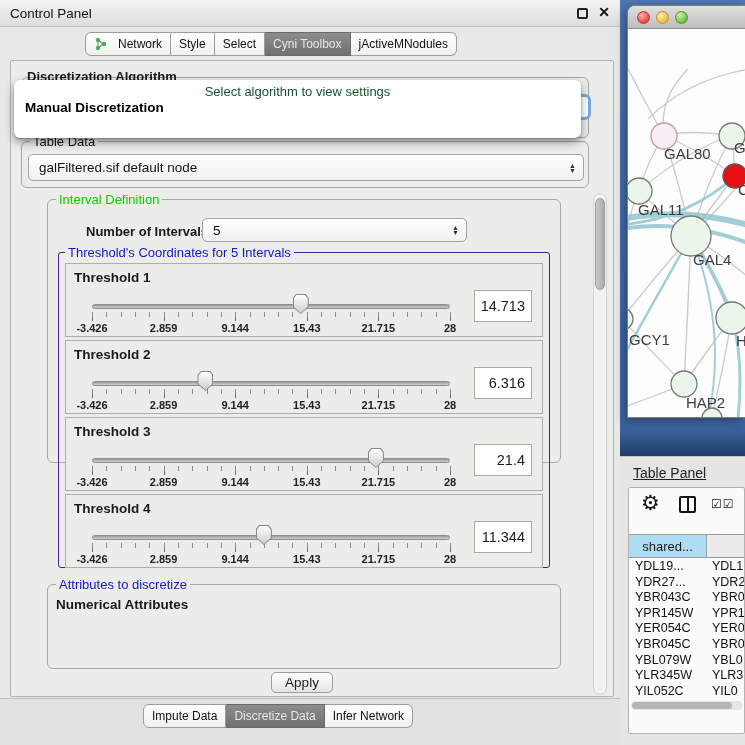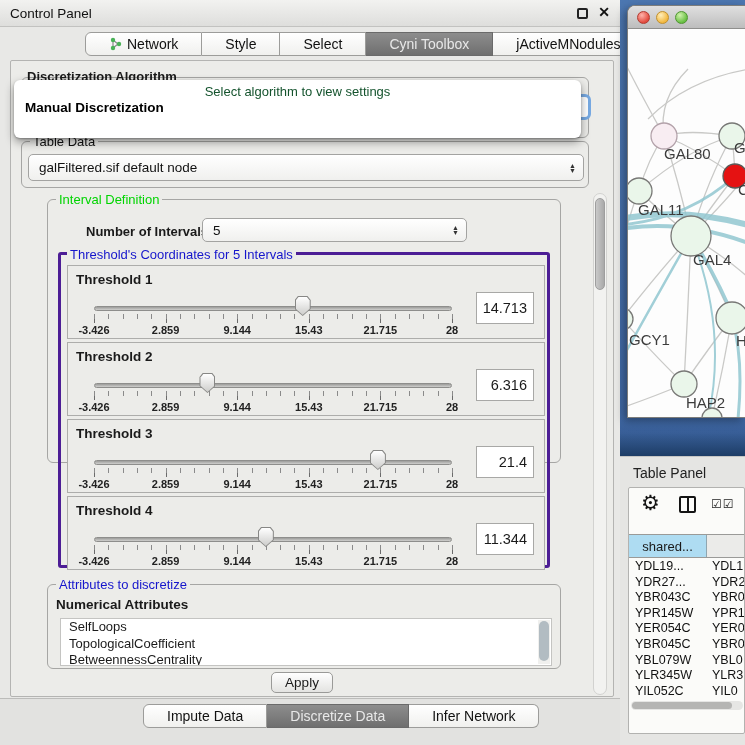--- a/index.html
+++ b/index.html
@@ -9,21 +9,21 @@
 
   
   .titlebar { position:absolute; left:0; top:0; width:620px; height:27px;
     background:linear-gradient(#f2f2f0,#dededc); border-bottom:1px solid #c2c2c0; }
   .titlebar .t { position:absolute; left:10px; top:6px; font-size:13.5px; color:#111; }
   .float-ic { position:absolute; right:32px; top:8px; width:11px; height:11px;
     border:2px solid #222; border-radius:2px; }
   .close-ic { position:absolute; right:10px; top:4px; font-size:14px; font-weight:bold; color:#111; }
 
   .seg { position:absolute; display:flex; height:24px; }
-  .seg .tab { display:flex; align-items:center; gap:5px; padding:0 23px; font-size:14px;
+  .seg .tab { display:flex; align-items:center; gap:11px; padding:0 8px; font-size:12px;
     background:linear-gradient(#ffffff,#f0f0ee); border:1px solid #9c9c9a; border-left:none;
     color:#111; white-space:nowrap; }
   .seg .tab:first-child { border-left:1px solid #9c9c9a; border-radius:6px 0 0 6px; }
   .seg .tab:last-child { border-radius:0 6px 6px 0; }
   .seg .tab.sel { background:linear-gradient(#8d8d8d,#6f6f6f); color:#e8e8e8; border-color:#6a6a6a; }
   .top-tabs { left:85px; top:32px; }
   .bottom-bar { position:absolute; left:0; top:698px; width:620px; height:47px;
     background:#e2e2e0; border-top:1px solid #bcbcba; }
   .bottom-tabs { left:143px; top:5px; }
 
@@ -61,21 +61,21 @@
 
   .v-scroll { position:absolute; left:582px; top:132px; width:14px; height:502px;
     background:#f2f2f0; border:1px solid #d2d2d0; border-radius:7px; }
   .v-scroll .thumb { position:absolute; left:1px; right:1px; top:4px; height:92px;
     border-radius:6px; background:linear-gradient(90deg,#c9c9c9,#a9a9a9); border:1px solid #9e9e9e; }
 
   .int-group { left:36px; top:138px; width:514px; height:264px; }
   .noi-label { position:absolute; left:38px; top:24px; font-size:13px; font-weight:bold; }
   .noi-combo { left:154px; top:18px; width:265px; height:24px; }
   .thr-group { position:absolute; left:10px; top:52px; width:492px; height:316px;
-    border:3px solid #4c1d95; border-radius:3px; }
+    border:1px solid #4c1d95; border-radius:3px; }
   .thr-group > .gtitle2 { position:absolute; left:6px; top:-8px; background:#ecece9;
     padding:0 3px; font-size:13px; color:#1515cc; }
 
   .thr-box { position:absolute; left:6px; width:478px; height:74px;
     border:1px solid #adadab; background:#ecece9; }
   .thr-box .tlabel { position:absolute; left:8px; top:6px; font-size:13.5px; font-weight:bold; }
   .track { position:absolute; left:26px; top:40px; width:358px; height:5px;
     background:linear-gradient(#9c9c9a,#cfcfcd); border:1px solid #8e8e8c; border-radius:3px; }
   .ticks-minor { position:absolute; left:26px; top:48px; width:360px; height:5px;
     background:repeating-linear-gradient(90deg,#8a8a8a 0,#8a8a8a 1px,transparent 1px,transparent 14.32px); }
@@ -121,21 +121,21 @@
     background:linear-gradient(#e0e0e0,#bdbdbd); border-bottom:1px solid #8f8f8d; }
   .lights { position:absolute; left:9px; top:5px; display:flex; gap:6px; }
   .light { width:13px; height:13px; border-radius:50%; }
   .light.red { background:radial-gradient(circle at 35% 30%, #ffb3aa, #e24b3e 70%); border:1px solid #b03a30; }
   .light.yellow { background:radial-gradient(circle at 35% 30%, #ffeebb, #f2b83f 70%); border:1px solid #c08f2d; }
   .light.green { background:radial-gradient(circle at 35% 30%, #d0f2ad, #68c043 70%); border:1px solid #4f9431; }
   .net-canvas { position:absolute; left:0; top:23px; width:118px; height:390px; background:#fdfdfd; }
 
   .table-panel { position:absolute; left:620px; top:456px; width:125px; height:289px;
     background:#e5e5e3; border-top:1px solid #c6c6c4; }
-  .tp-title { position:absolute; left:13px; top:8px; font-size:14px; color:#222; }
+  .tp-title { position:absolute; left:13px; top:8px; font-size:14px; color:#222;text-decoration:underline; }
   .tp-inner { position:absolute; left:8px; top:30px; width:117px; height:247px;
     background:#fbfbf9; border:1px solid #b2b2b0; border-radius:2px; overflow:hidden; }
   .gear { position:absolute; left:12px; top:3px; font-size:21px; color:#141414; }
   .colsplit { position:absolute; left:50px; top:8px; width:17px; height:17px;
     border:2px solid #141414; border-radius:2px; }
   .colsplit i { position:absolute; left:6px; top:0; bottom:0; width:2px; background:#141414; display:block; }
   .checks { position:absolute; left:82px; top:9px; font-size:12px; color:#222; letter-spacing:1px; }
   .tp-header { position:absolute; left:0; top:46px; width:200px; height:24px; display:flex;
     border-top:1px solid #9a9a98; border-bottom:1px solid #9a9a98; }
   .tp-header .h1 { width:78px; background:#aedcf2; border-right:1px solid #90a6b0;
@@ -313,28 +313,20 @@
               <span>28</span>
           </div>
           <div class="vbox">11.344</div>
         </div>
       </div>
     </div>
 
     <div class="group attr-group">
       <span class="gtitle blue">Attributes to discretize</span>
       <span class="attr-label">Numerical Attributes</span>
-      <div class="attr-list">
-        <div class="li">SelfLoops</div>
-        <div class="li">TopologicalCoefficient</div>
-        <div class="li">BetweennessCentrality</div>
-        <div class="attr-scroll">
-          <div class="thumb"></div>
-        </div>
-      </div>
     </div>
 
     <div class="apply-btn">Apply</div>
   </div>
 
   <div class="bottom-bar">
     <div class="seg bottom-tabs">
       <div class="tab">
           <span>Impute Data</span>
         </div>

